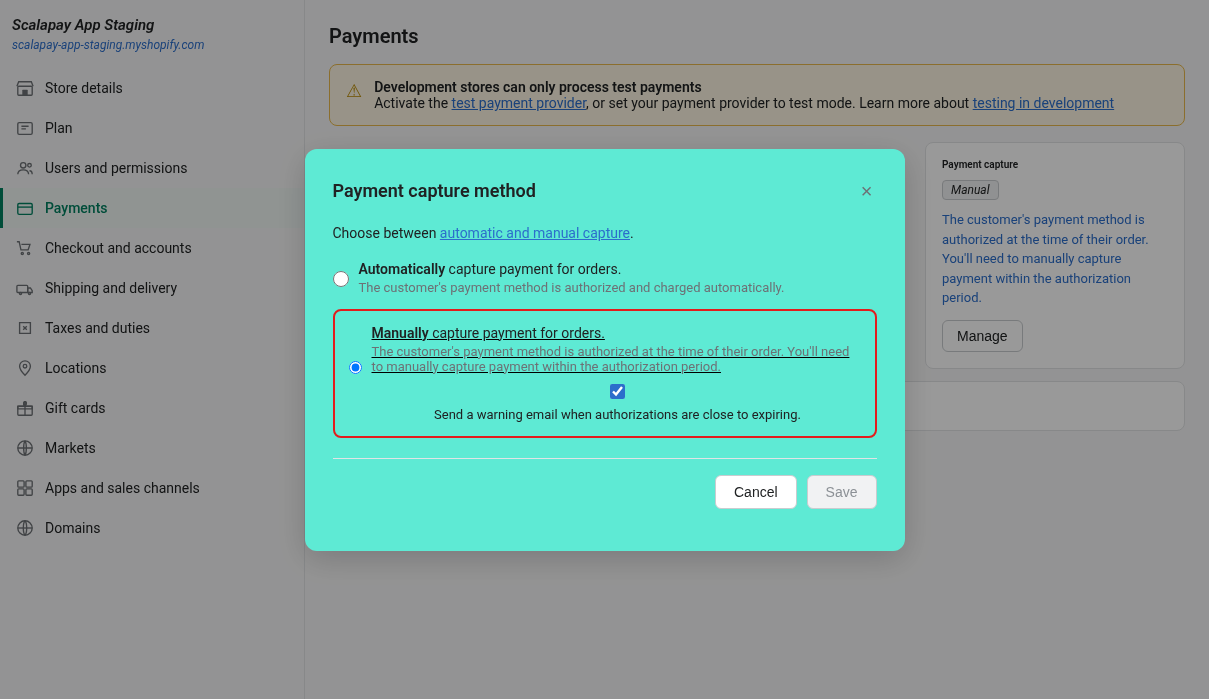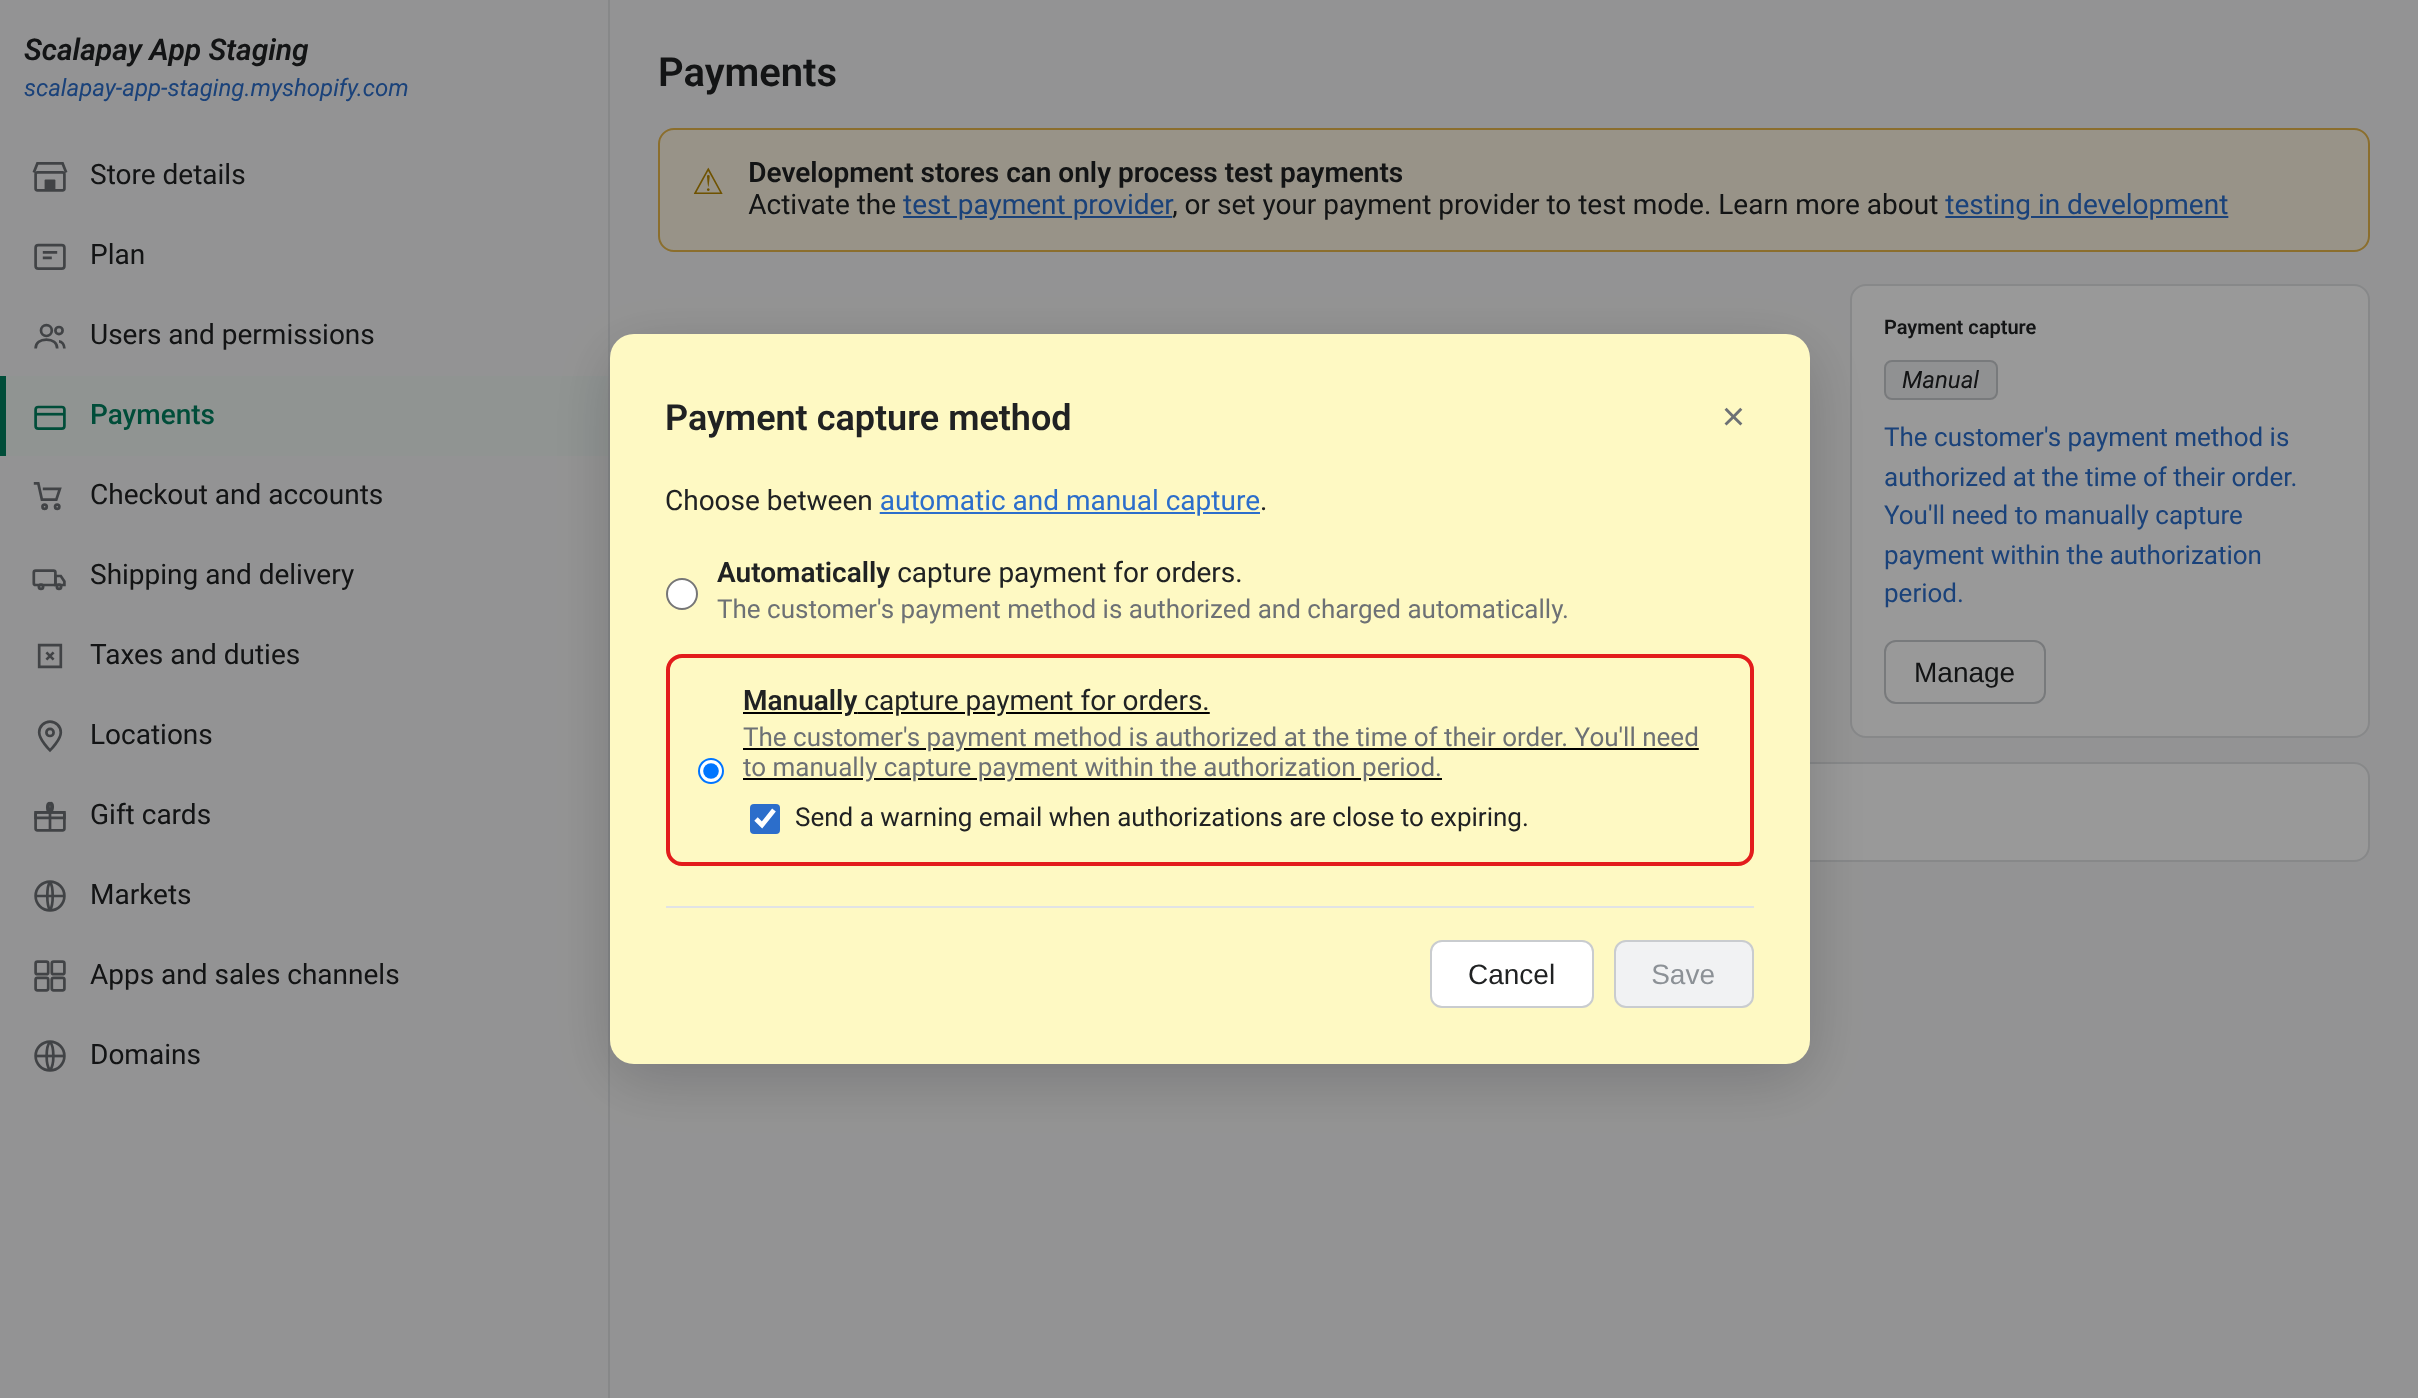--- a/index.html
+++ b/index.html
@@ -147,26 +147,26 @@
       top: 0; left: 0; right: 0; bottom: 0;
       background: rgba(0,0,0,0.4);
       display: flex;
       align-items: center;
       justify-content: center;
       z-index: 100;
     }
 
     
     .modal {
-      background: #fef9c3;
+      background: #5eead4;
       border-radius: 12px;
       width: 600px;
       max-width: 95vw;
       box-shadow: 0 8px 32px rgba(0,0,0,0.18);
-      padding: 28px 28px 28px 28px;
+      padding: 28px 28px 42px 28px;
       position: relative;
     }
     .modal-header {
       display: flex;
       align-items: center;
       justify-content: space-between;
       margin-bottom: 20px;
     }
     .modal-title {
       font-size: 18px;
@@ -216,20 +216,21 @@
       gap: 10px;
       margin-bottom: 10px;
       text-decoration: underline;
     }
     .checkbox-row {
       display: flex;
       align-items: center;
       gap: 8px;
       margin-left: 26px;
       margin-top: 6px;
+      flex-direction: column;
     }
     .checkbox-row input[type="checkbox"] {
       accent-color: #2c6ecb;
       width: 15px;
       height: 15px;
     }
     .checkbox-label { font-size: 13px; color: #202223; }
 
     .modal-footer {
       display: flex;

